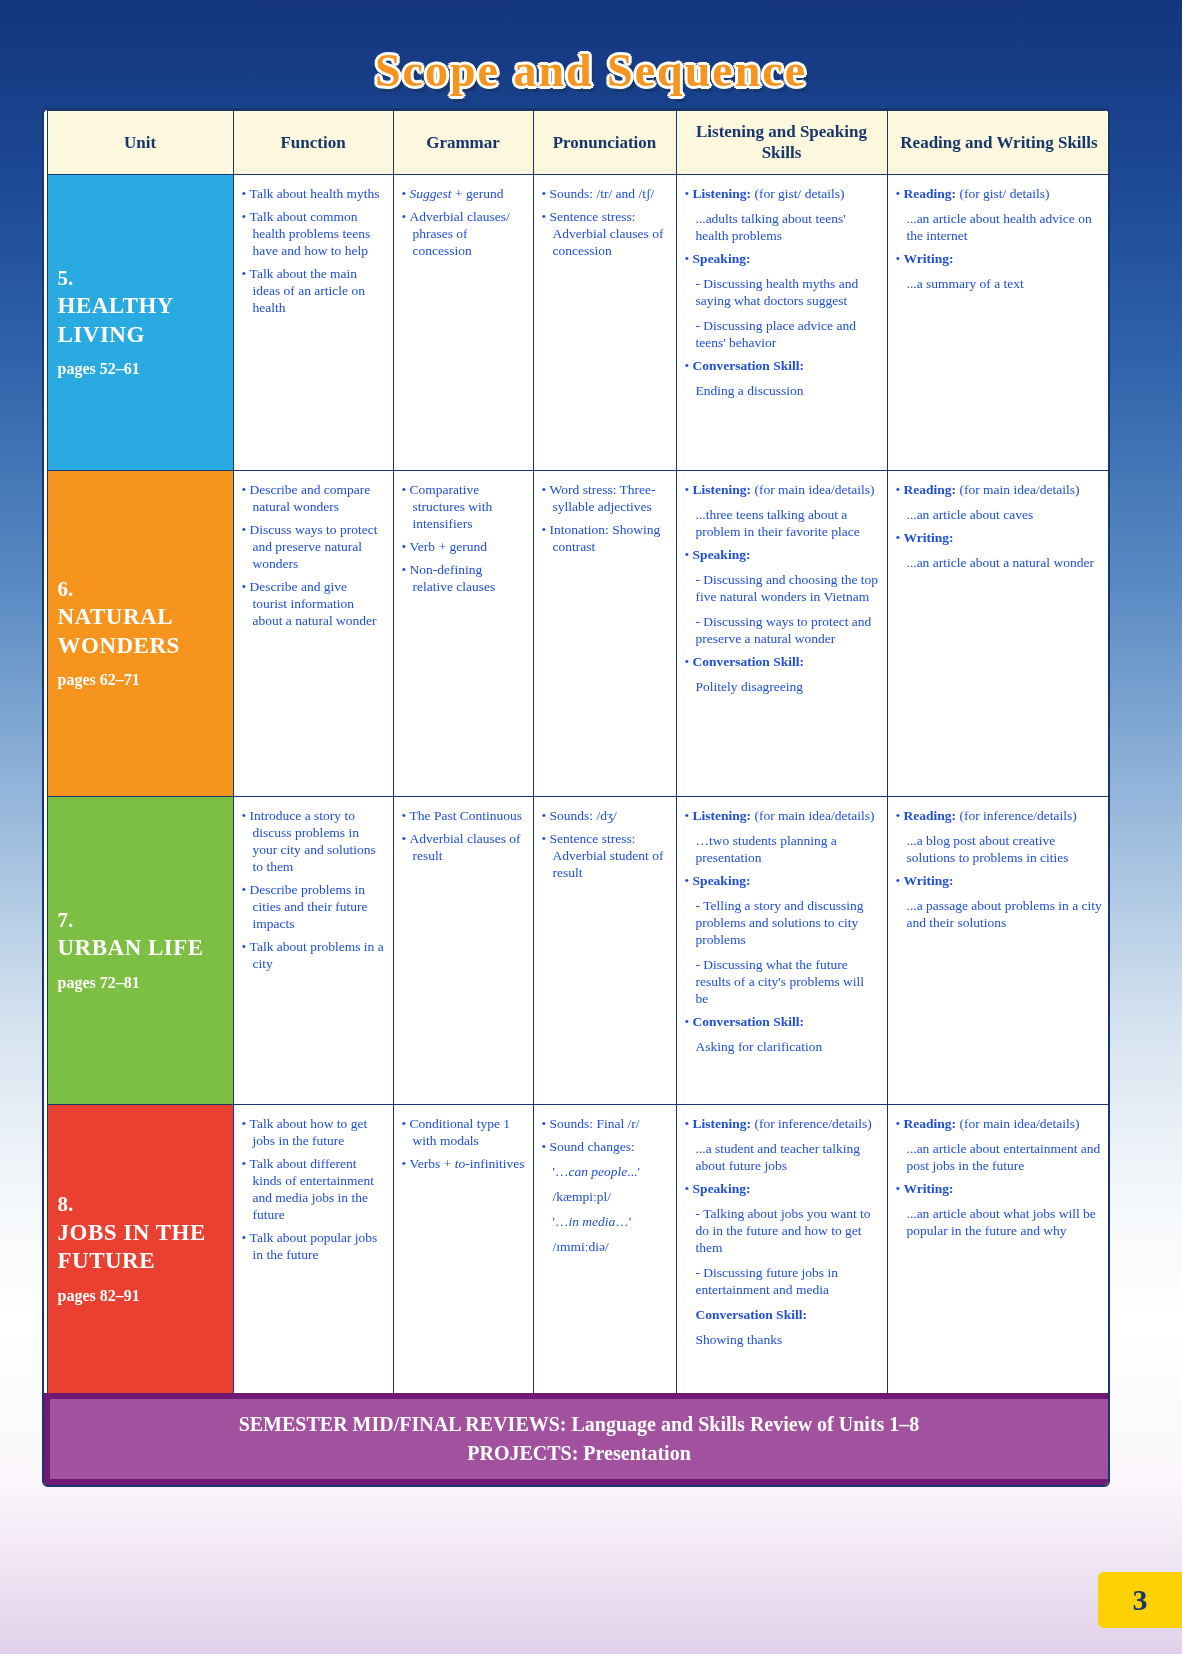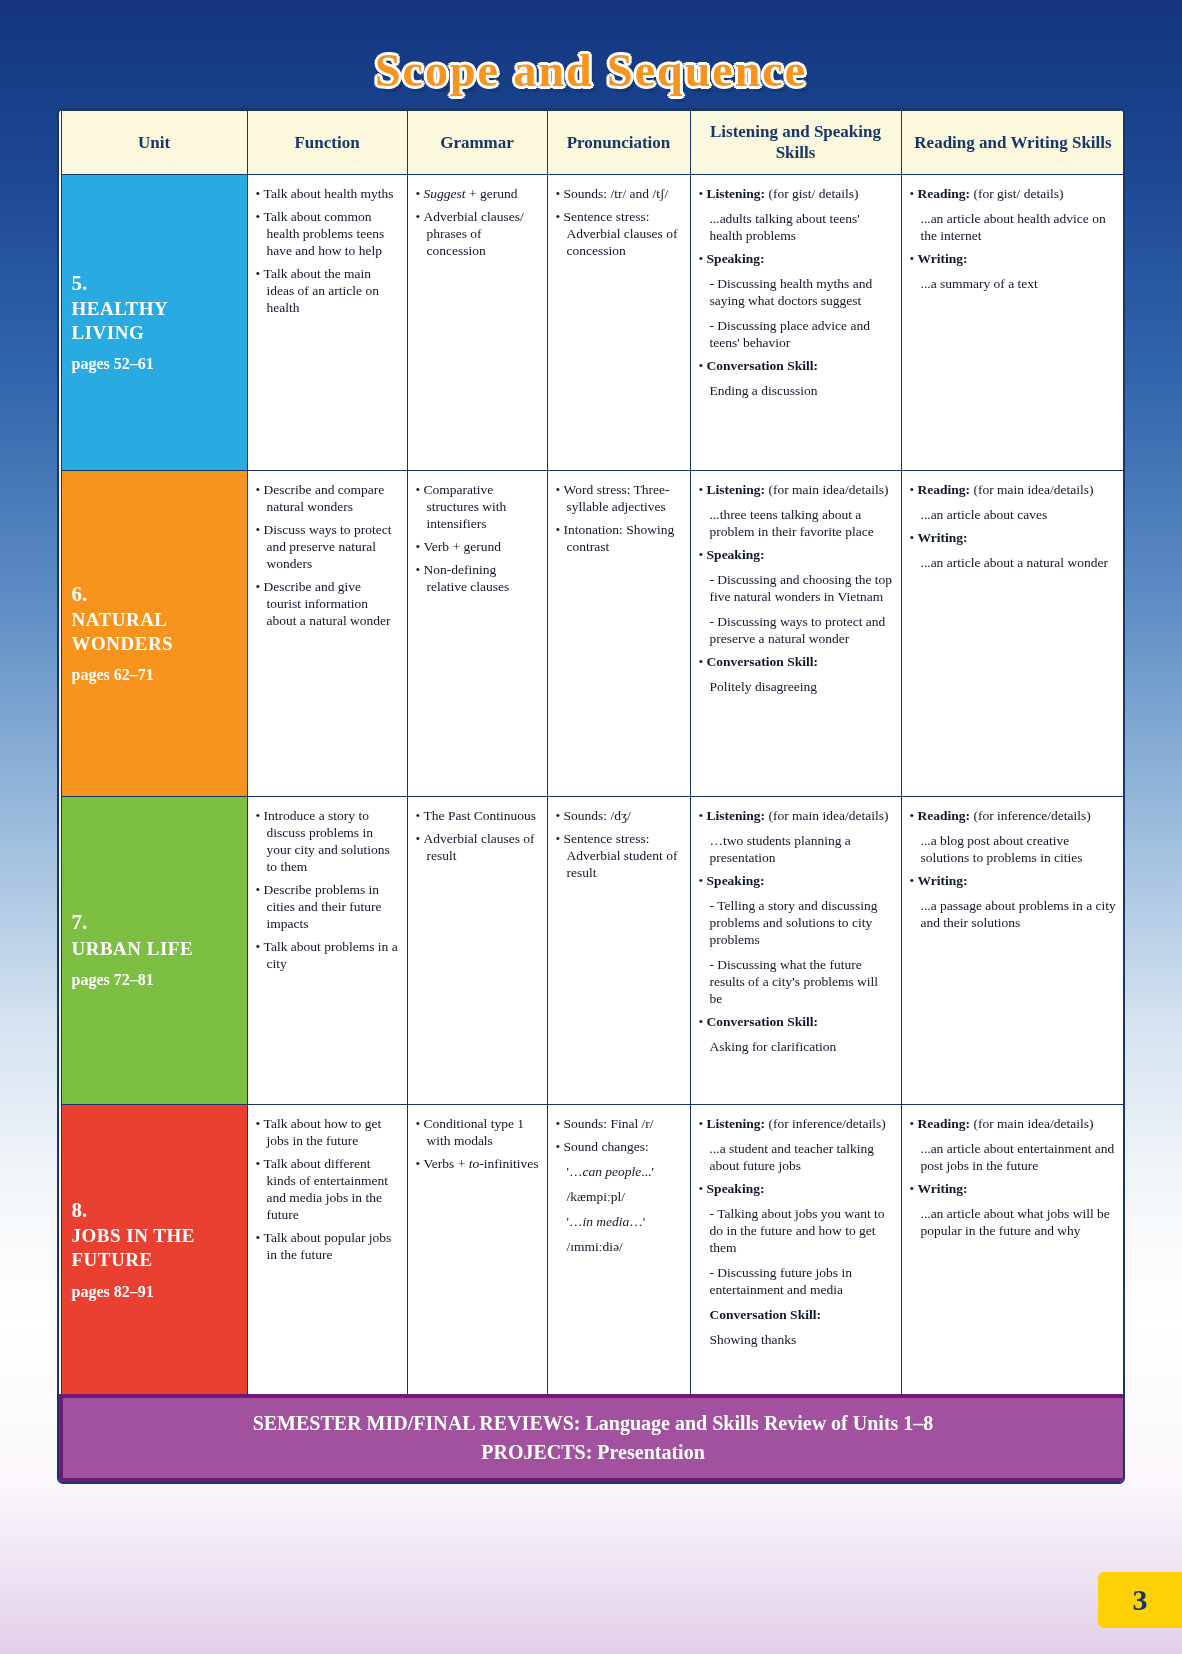--- a/index.html
+++ b/index.html
@@ -15,49 +15,49 @@
   }
   .title {
     margin:0; padding-top:44px; text-align:center;
     font-size:46px; font-weight:bold; letter-spacing:2px; color:#f7941e;
     text-shadow:
       -2px -2px 0 #fff, 2px -2px 0 #fff, -2px 2px 0 #fff, 2px 2px 0 #fff,
       0 -3px 0 #fff, 0 3px 0 #fff, -3px 0 0 #fff, 3px 0 0 #fff,
       4px 6px 0 #17366b;
   }
   .table-wrap {
-    position:absolute; left:57px; top:108px; width:1068px;
+    position:absolute; left:42px; top:108px; width:1068px;
     border:2px solid #17366b; border-radius:6px; overflow:hidden; background:#fff;
   }
   table { border-collapse:collapse; width:100%; table-layout:fixed; }
   th {
     background:#fbf8dd; color:#17366b; font-size:17px; font-weight:bold;
     padding:10px 4px; border:1px solid #17366b; line-height:1.25;
   }
   td {
     border:1px solid #17366b; vertical-align:top; padding:10px 8px;
-    font-size:13.5px; line-height:1.26; color:#0f172a; background:#fff;
+    font-size:13.5px; line-height:1.26; color:#1d4ed8; background:#fff;
   }
   tbody tr:nth-child(1){ height:296px; }
   tbody tr:nth-child(2){ height:326px; }
   tbody tr:nth-child(3){ height:308px; }
   tbody tr:nth-child(4){ height:292px; }
   td.unit-cell { vertical-align:middle; color:#fff; padding:10px 8px 10px 10px; }
   .unit-number { font-weight:bold; font-size:21px; line-height:1.3; }
-  .unit-name   { font-weight:bold; font-size:19px; line-height:1.25; letter-spacing:0.5px; }
+  .unit-name   { font-weight:bold; font-size:23px; line-height:1.25; letter-spacing:0.5px; }
   .unit-pages  { font-weight:bold; font-size:16px; margin-top:10px; }
   .item { padding-left:11px; text-indent:-11px; margin-top:6px; }
   .item:first-child { margin-top:0; }
   .item.bullet::before { content:"\2022\00a0"; }
   .item.cont { text-indent:0; margin-top:8px; }
   .b { font-weight:bold; }
   .i { font-style:italic; }
   tfoot td {
     background:#a1519e; color:#fff; text-align:center; font-weight:bold;
-    font-size:20px; padding:11px 24px; line-height:1.45; border:4px solid #701a75;
+    font-size:20px; padding:11px 24px; line-height:1.45; border:6px solid #701a75;
   }
   .page-num-tab {
     position:absolute; right:0; bottom:26px; width:84px; height:56px;
     background:#fed105; border-radius:6px 0 0 6px;
     display:flex; align-items:center; justify-content:center;
     font-size:30px; font-weight:bold; color:#17366b;
   }
 </style>
 </head>
 <body>

